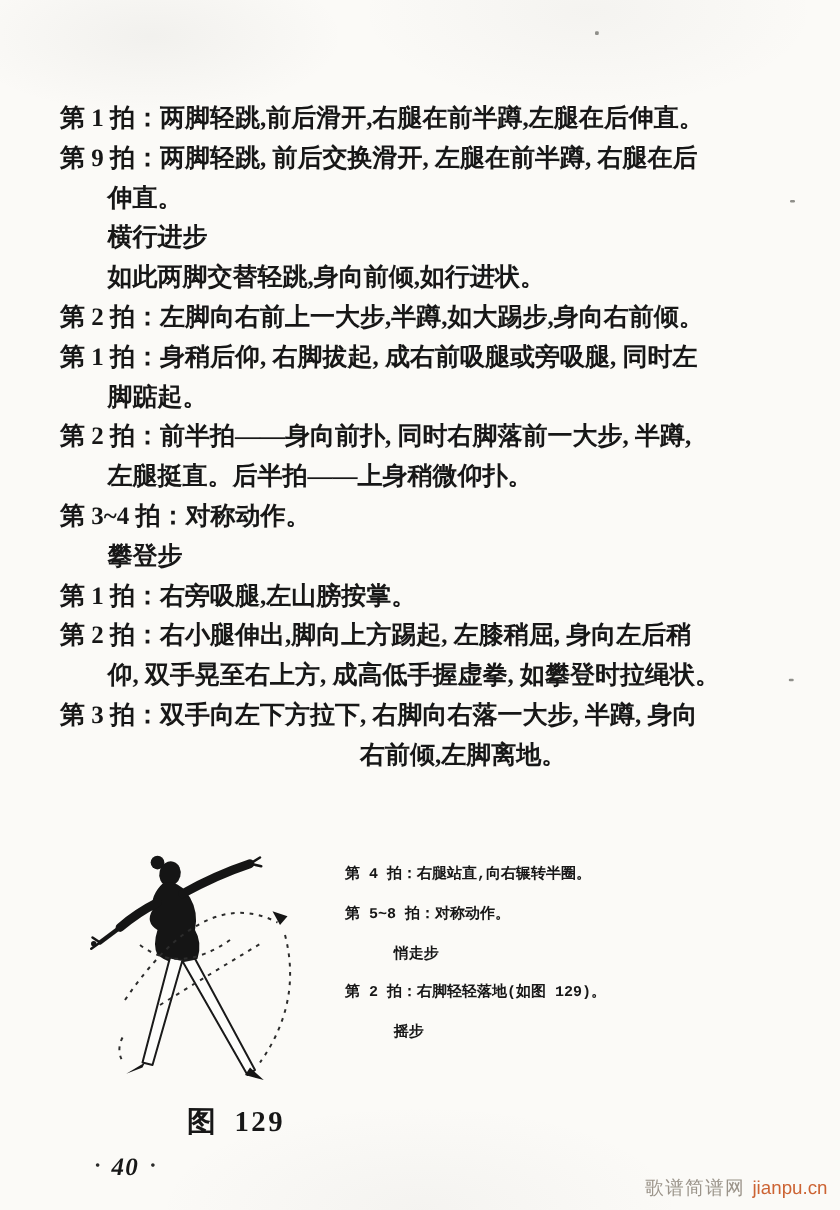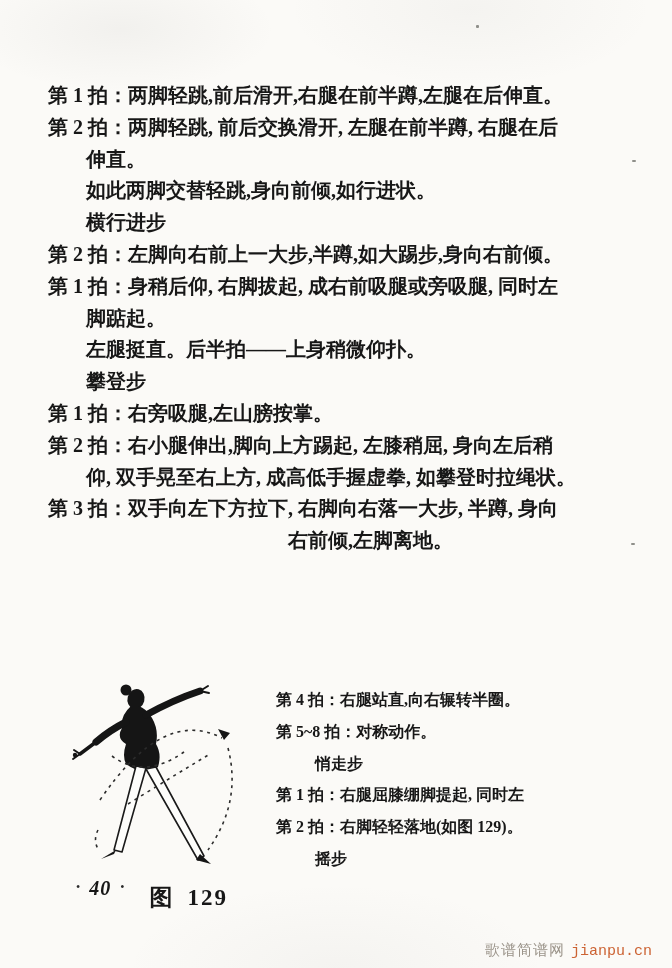--- a/index.html
+++ b/index.html
@@ -16,80 +16,81 @@
       radial-gradient(220px 90px at 18% 3%, rgba(120,120,115,0.07), transparent 70%),
       radial-gradient(260px 110px at 70% 1%, rgba(120,120,115,0.05), transparent 70%),
       radial-gradient(300px 120px at 50% 100%, rgba(120,120,115,0.05), transparent 70%);
   }
   .text-main{
     position:absolute;left:48px;top:80px;width:582px;
     font-size:20px;line-height:31.8px;font-weight:600;
   }
   .text-col2{
     position:absolute;left:276px;top:684px;width:372px;
-    font-size:16px;line-height:31.8px;font-weight:600;
+    font-size:12px;line-height:31.8px;font-weight:600;font-family:Liberation Mono, monospace;
   }
   .line{height:31.8px;white-space:nowrap;}
   .cont{padding-left:38px;}
   .head{padding-left:38px;font-weight:700;}
   .center-indent{padding-left:240px;}
   .text-col2 .cont,.text-col2 .head{padding-left:39px;}
   .figure-wrap{position:absolute;left:58px;top:682px;width:200px;height:196px;}
   .figure-caption{
     position:absolute;left:52px;top:882px;width:176px;text-align:right;
     font-size:23px;font-weight:700;letter-spacing:1px;
   }
   .figure-caption .cap-num{margin-left:14px;letter-spacing:2px;}
   .page-number{
-    position:absolute;left:76px;top:877px;font-size:20px;
+    position:absolute;left:76px;top:923px;font-size:20px;
   }
   .page-number .dot{font-size:12px;vertical-align:4px;color:#2a2a2a;}
   .page-number .num{font-style:italic;font-weight:700;margin:0 9px;letter-spacing:1px;}
   .watermark{
-    position:absolute;right:20px;top:941px;
-    font-family:Liberation Mono, monospace;
+    position:absolute;right:10px;top:941px;
+    font-family:Liberation Sans, sans-serif;
     font-size:15px;letter-spacing:1px;
   }
   .wm-name{color:#9b948a;}
   .wm-url{color:#cc6333;margin-left:6px;letter-spacing:0;}
   .speck{position:absolute;background:#8f8f8a;border-radius:1px;}
   .speck-1{left:476px;top:25px;width:3px;height:3px;}
   .speck-2{left:632px;top:160px;width:4px;height:2px;}
   .speck-3{left:631px;top:543px;width:4px;height:2px;}
   svg .ink{fill:#151515;}
   svg .limb{stroke:#151515;fill:none;stroke-linecap:round;}
   svg .leg{fill:#fdfdfb;stroke:#1a1a1a;stroke-width:1.6;stroke-linejoin:round;}
   svg .dash{fill:none;stroke:#2c2c2c;stroke-width:1.6;stroke-dasharray:3 4.5;}
 </style>
 </head>
 <body>
 
 <div class="text-main">
   <div class="line">第 1 拍：两脚轻跳,前后滑开,右腿在前半蹲,左腿在后伸直。</div>
-  <div class="line">第 2 拍：两脚轻跳, 前后交换滑开, 左腿在前半蹲, 右腿在后</div>
+  <div class="line">第 9 拍：两脚轻跳, 前后交换滑开, 左腿在前半蹲, 右腿在后</div>
   <div class="line cont">伸直。</div>
+  <div class="line head">横行进步</div>
   <div class="line cont">如此两脚交替轻跳,身向前倾,如行进状。</div>
-  <div class="line head">横行进步</div>
   <div class="line">第 2 拍：左脚向右前上一大步,半蹲,如大踢步,身向右前倾。</div>
   <div class="line">第 1 拍：身稍后仰, 右脚拔起, 成右前吸腿或旁吸腿, 同时左</div>
   <div class="line cont">脚踮起。</div>
+  <div class="line">第 2 拍：前半拍——身向前扑, 同时右脚落前一大步, 半蹲,</div>
   <div class="line cont">左腿挺直。后半拍——上身稍微仰扑。</div>
+  <div class="line">第 3~4 拍：对称动作。</div>
   <div class="line head">攀登步</div>
   <div class="line">第 1 拍：右旁吸腿,左山膀按掌。</div>
   <div class="line">第 2 拍：右小腿伸出,脚向上方踢起, 左膝稍屈, 身向左后稍</div>
   <div class="line cont">仰, 双手晃至右上方, 成高低手握虚拳, 如攀登时拉绳状。</div>
   <div class="line">第 3 拍：双手向左下方拉下, 右脚向右落一大步, 半蹲, 身向</div>
   <div class="line center-indent">右前倾,左脚离地。</div>
 </div>
 
 <div class="text-col2">
   <div class="line">第 4 拍：右腿站直,向右辗转半圈。</div>
   <div class="line">第 5~8 拍：对称动作。</div>
   <div class="line head">悄走步</div>
-  <div class="line">第 1 拍：右腿屈膝绷脚提起, 同时左</div>
   <div class="line">第 2 拍：右脚轻轻落地(如图 129)。</div>
   <div class="line head">摇步</div>
 </div>
 
 <div class="figure-wrap">
   <svg width="200" height="196" viewBox="0 0 200 196" aria-hidden="true">
 
     <circle class="ink" cx="68" cy="8" r="5.5"></circle>
     <ellipse class="ink" cx="78" cy="17" rx="8.5" ry="10" transform="rotate(15 78 17)"></ellipse>
 

